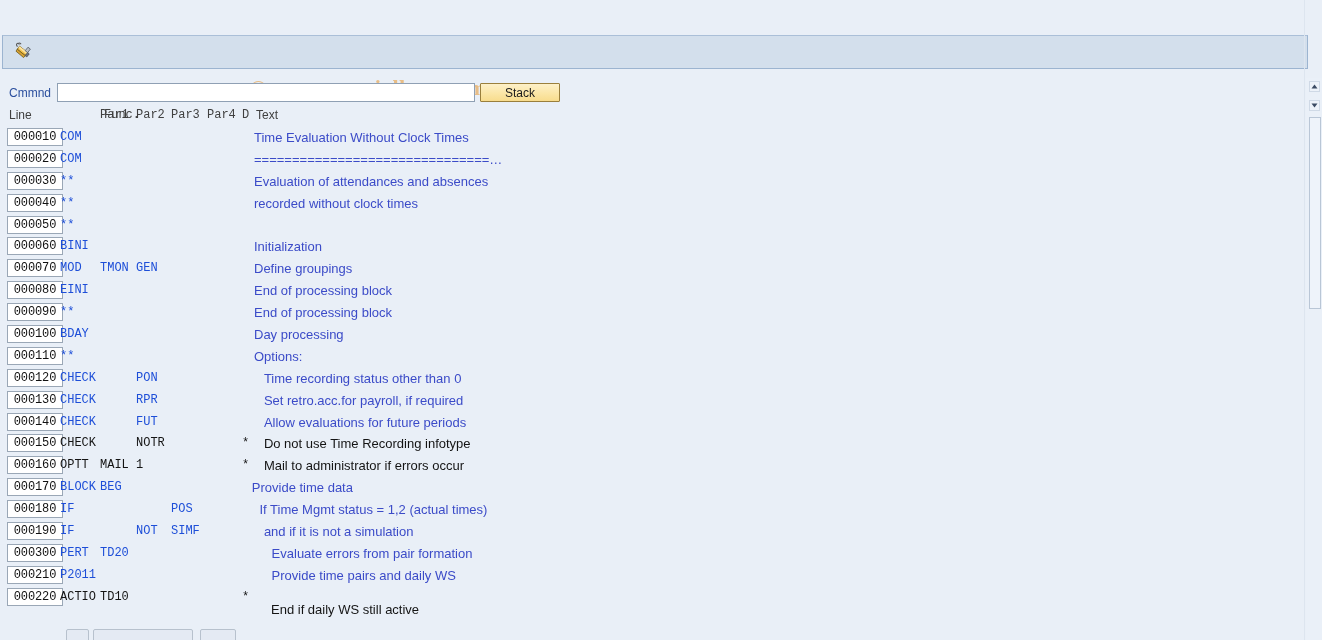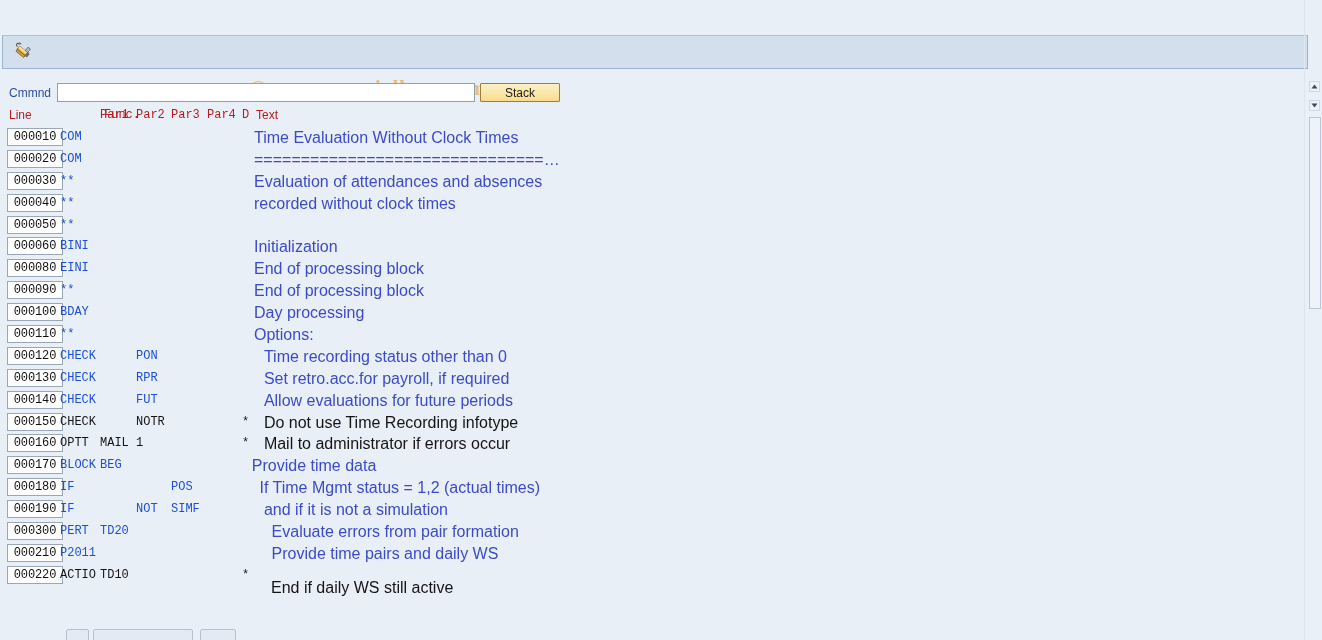--- a/index.html
+++ b/index.html
@@ -61,21 +61,21 @@
   }
   .stack-btn{
     position:absolute;left:480px;top:0px;width:80px;height:19px;
     background:linear-gradient(to bottom,#fdf0c8 0%,#fbe6a6 55%,#f8dc8d 100%);
     border:1px solid #9a7f3c;box-sizing:border-box;border-radius:1px;
     font-family:"Liberation Sans", sans-serif;font-size:12px;color:#1a1a1a;
     display:flex;align-items:center;justify-content:center;cursor:pointer;padding:0;
   }
 
   
-  .col-header{position:absolute;left:0;top:108px;width:1322px;height:16px;color:#b91c1c;font-size:12px;}
+  .col-header{position:absolute;left:0;top:108px;width:1322px;height:16px;color:#404040;font-size:12px;}
   .col-header span{position:absolute;top:0;white-space:nowrap;font-family:"Liberation Sans", sans-serif;}
   .ch-line{left:9px;}
   .ch-func{left:58px;font-family:"Liberation Mono", monospace !important;margin-left:46px;}
   .ch-p1{left:100px;font-family:"Liberation Mono", monospace !important;}
   .ch-p2{left:136px;font-family:"Liberation Mono", monospace !important;}
   .ch-p3{left:171px;font-family:"Liberation Mono", monospace !important;}
   .ch-p4{left:207px;font-family:"Liberation Mono", monospace !important;}
   .ch-d{left:242px;font-family:"Liberation Mono", monospace !important;}
   .ch-text{left:256px;}
 
@@ -92,21 +92,21 @@
     position:absolute;top:1px;white-space:pre;
     font-family:"Liberation Mono", monospace;font-size:12px;line-height:17px;
   }
   .c-func{left:60px;}
   .c-p1{left:100px;}
   .c-p2{left:136px;}
   .c-p3{left:171px;}
   .c-d{left:242px;}
   .txt{
     position:absolute;top:1px;white-space:pre;
-    font-family:"Liberation Sans", sans-serif;font-size:16px;line-height:17px;
+    font-family:"Liberation Sans", sans-serif;font-size:13px;line-height:17px;
   }
   .blue{color:#1d4ed8;}
   .blue-t{color:#3b4bc8;}
   .black{color:#141414;}
 
   
   .bottom-cut{position:absolute;left:0;top:629px;width:1322px;height:11px;overflow:hidden;}
   .bc{position:absolute;top:0;height:20px;border:1px solid #b7c1cd;border-radius:2px;
       background:#e4eaf3;box-sizing:border-box;}
   .bc1{left:66px;width:23px;}
@@ -199,20 +199,27 @@
         <div class="txt blue-t" style="left: 254px;">recorded without clock times</div>
       </div>
       <div class="row">
         <div class="lineno">000050</div>
         <div class="cell c-func blue">**</div>
       </div>
       <div class="row">
         <div class="lineno">000060</div>
         <div class="cell c-func blue">BINI</div>
         <div class="txt blue-t" style="left: 254px;">Initialization</div>
+      </div>
+      <div class="row">
+        <div class="lineno">000070</div>
+        <div class="cell c-func blue">MOD</div>
+        <div class="cell c-p1 blue">TMON</div>
+        <div class="cell c-p2 blue">GEN</div>
+        <div class="txt blue-t" style="left: 254px;">Define groupings</div>
       </div>
       <div class="row">
         <div class="lineno">000080</div>
         <div class="cell c-func blue">EINI</div>
         <div class="txt blue-t" style="left: 254px;">End of processing block</div>
       </div>
       <div class="row">
         <div class="lineno">000090</div>
         <div class="cell c-func blue">**</div>
         <div class="txt blue-t" style="left: 254px;">End of processing block</div>

